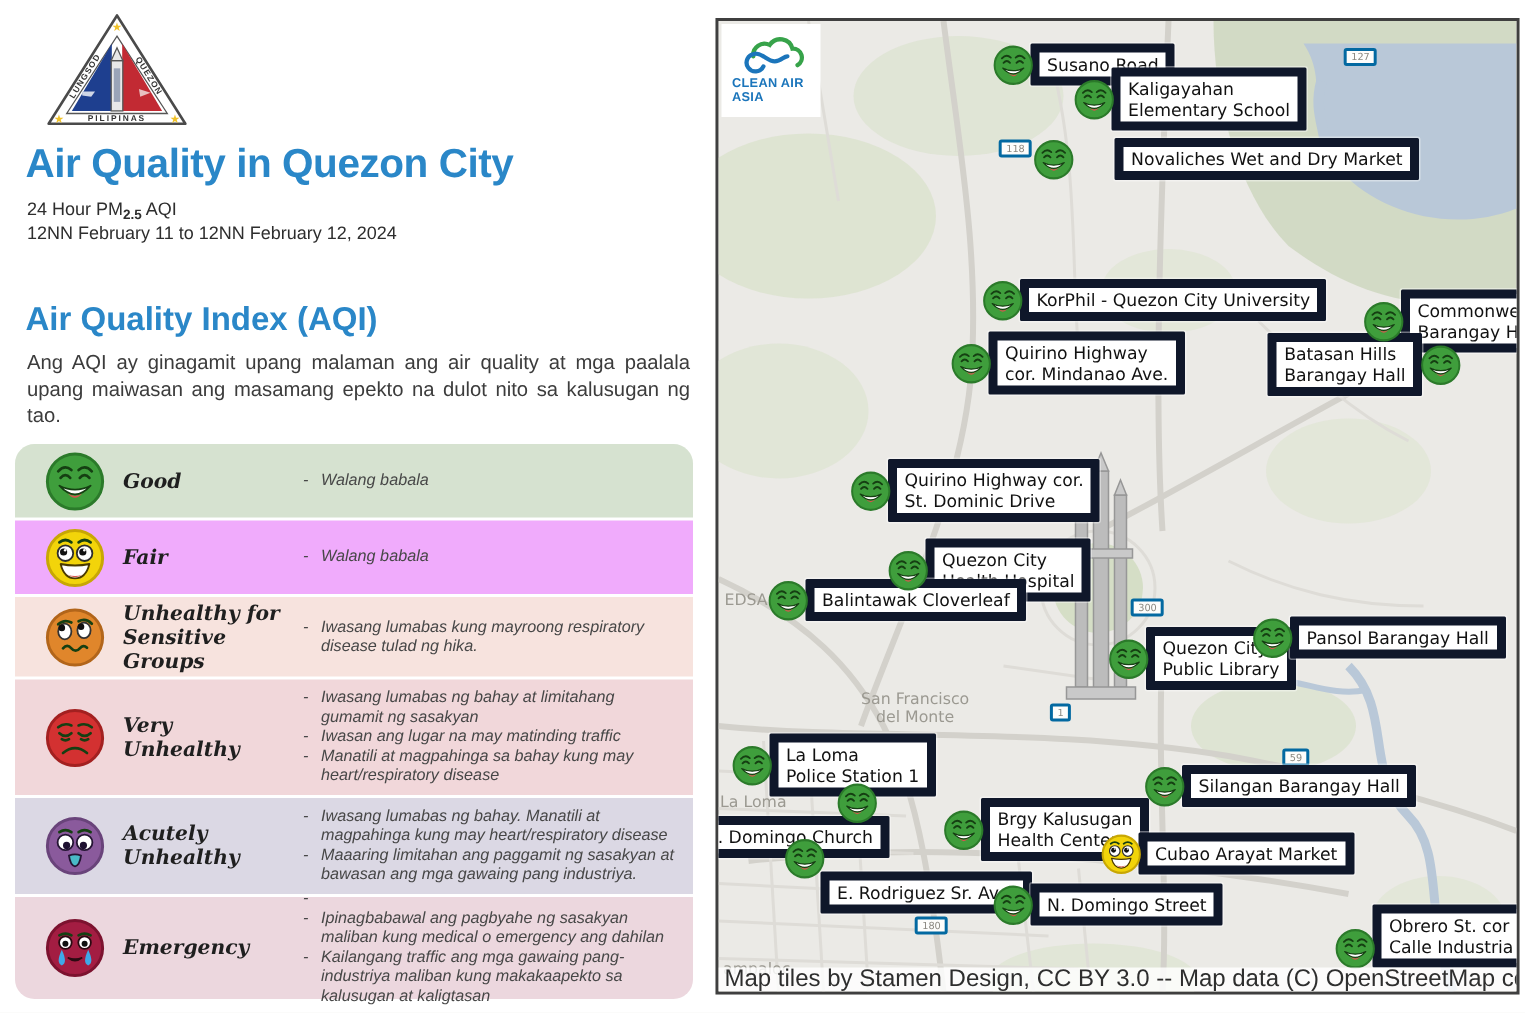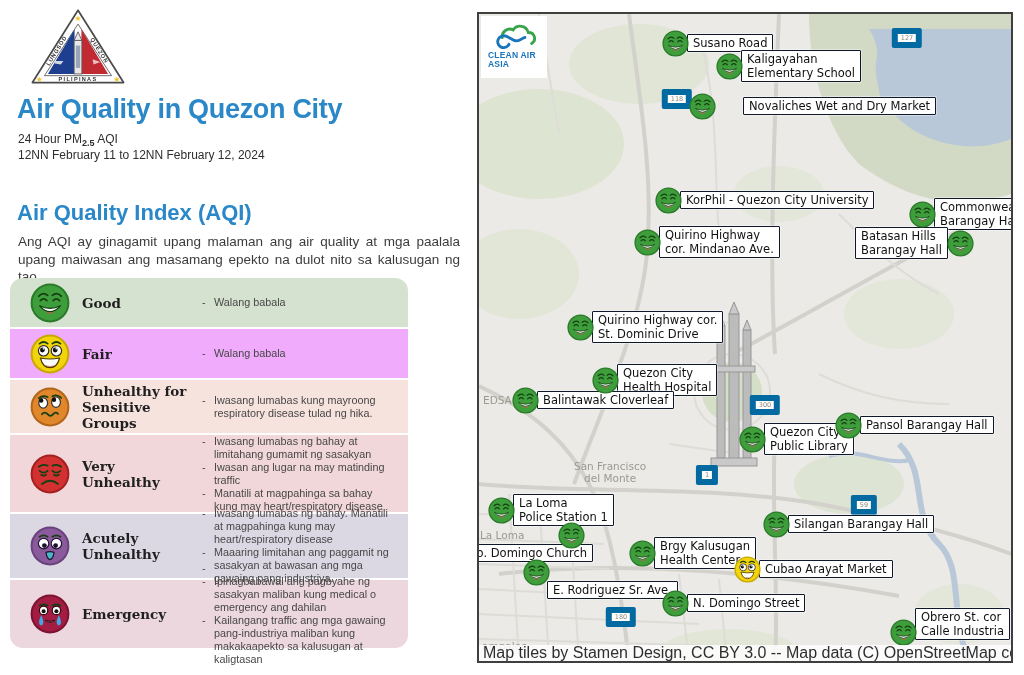--- a/index.html
+++ b/index.html
@@ -12,21 +12,21 @@
   .page-title{position:absolute;left:17px;top:94px;font-size:27px;font-weight:bold;
               color:#2a87c8;letter-spacing:-0.3px;white-space:nowrap;}
   .subtitle{position:absolute;left:18px;top:132px;font-size:12px;color:#2e2e2e;white-space:nowrap;}
   .subtitle .sub25{font-size:9px;position:relative;top:3px;font-weight:bold;}
   .daterange{position:absolute;left:18px;top:148px;font-size:12px;color:#2e2e2e;white-space:nowrap;}
   .aqi-heading{position:absolute;left:17px;top:200px;font-size:22px;font-weight:bold;color:#2a87c8;white-space:nowrap;}
   .aqi-desc{position:absolute;left:18px;top:233px;width:442px;font-size:13.5px;line-height:17.5px;
             color:#3c3c3c;text-align:justify;}
 
   
-  .legend{position:absolute;left:10px;top:278px;width:398px;}
+  .legend{position:absolute;left:10px;top:296px;width:452px;font-style:italic;}
   .legend-row{display:flex;align-items:center;margin-bottom:2px;}
   .legend-row.r0{height:49px;border-radius:13px 13px 0 0;}
   .legend-row.r1{height:49px;}
   .legend-row.r2{height:53px;}
   .legend-row.r3{height:77px;}
   .legend-row.r4{height:64px;}
   .legend-row.r5{height:68px;border-radius:0 0 13px 13px;margin-bottom:0;}
   .face-slot{width:40px;height:40px;margin-left:20px;flex:0 0 auto;}
   .face-slot svg{width:100%;height:100%;display:block;}
   .legend-label{width:112px;margin-left:12px;flex:0 0 auto;
@@ -43,24 +43,24 @@
   .caa-box{position:absolute;left:2px;top:2px;width:66px;height:62px;background:#fff;
            display:flex;flex-direction:column;align-items:center;z-index:5;}
   .caa-box svg{width:52px;height:32px;margin-top:3px;}
   .caa-text{font-size:8.5px;font-weight:bold;color:#1b75bb;line-height:9px;letter-spacing:.2px;
             width:52px;text-align:left;}
   .attribution{position:absolute;left:0;right:0;bottom:0;height:16px;background:rgba(255,255,255,.82);
                font-family:Liberation Sans, sans-serif;font-size:16px;line-height:16px;color:#2e2e2e;
                padding-left:4px;white-space:nowrap;z-index:6;}
   .place-label{position:absolute;font-family:"DejaVu Sans",sans-serif;font-size:10.5px;
                color:#9b9991;white-space:nowrap;z-index:1;text-align:center;}
-  .shield{position:absolute;transform:translate(-50%,-50%);background:#fdfdfb;border:6px solid #0369a1;
+  .shield{position:absolute;transform:translate(-50%,-50%);background:#fdfdfb;border:2px solid #0369a1;
           border-radius:2px;font-family:"DejaVu Sans",sans-serif;font-size:6.5px;color:#8a8880;
           padding:0 3px;line-height:8px;z-index:1;}
-  .marker-label{position:absolute;background:#fff;border:1px solid #0f172a;border-radius:1px;
+  .marker-label{position:absolute;background:#fff;border:6px solid #0f172a;border-radius:1px;
                 padding:1px 5px;font-family:"DejaVu Sans",sans-serif;font-size:11.5px;line-height:14px;
                 color:#111;white-space:nowrap;z-index:2;box-shadow:0 0 0 1px rgba(255,255,255,.4);}
   .marker-face{position:absolute;width:27px;height:27px;z-index:3;}
   .marker-face svg{width:100%;height:100%;display:block;}
 </style>
 </head>
 <body>
 
 <div class="page" data-interactable="false">
 

